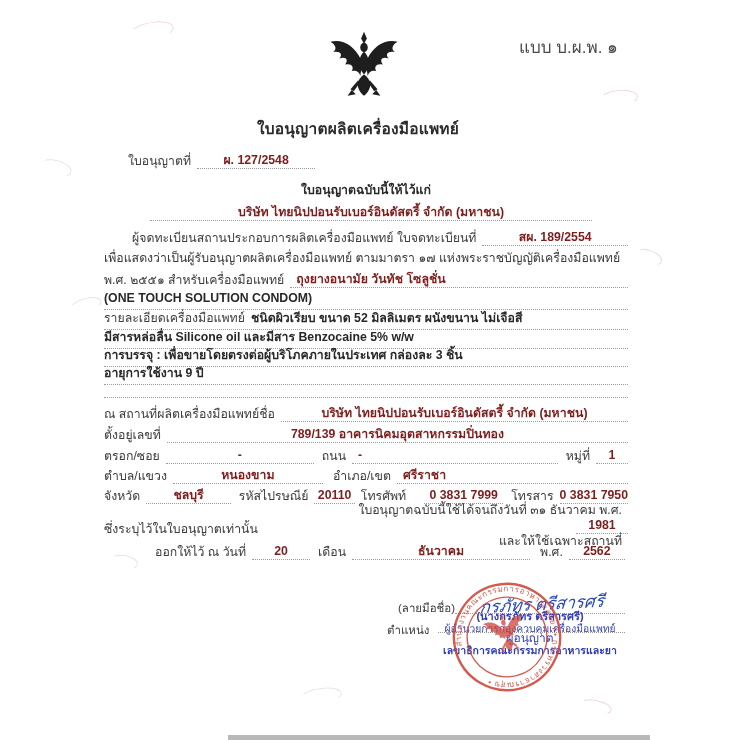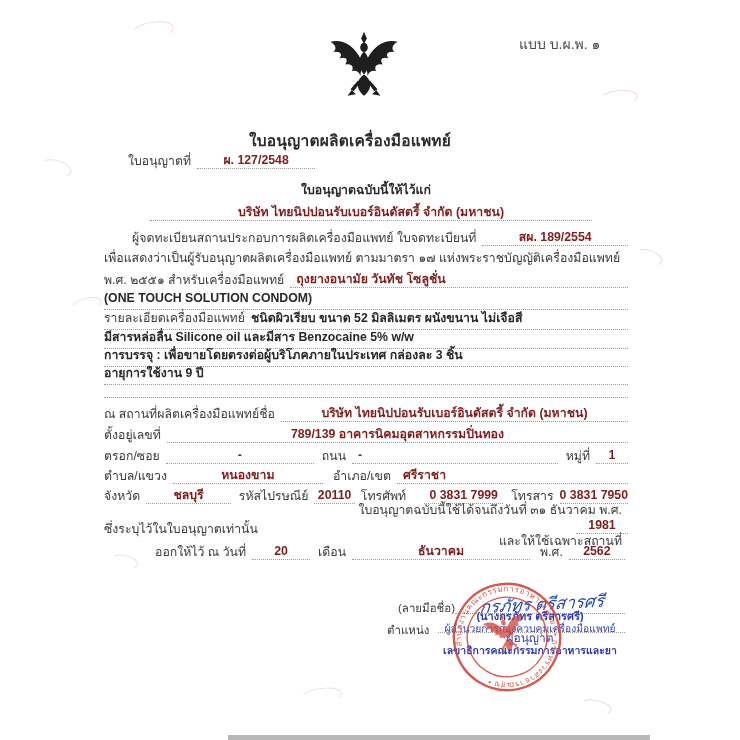--- a/index.html
+++ b/index.html
@@ -14,24 +14,24 @@
     font-size:12.3px;line-height:15px;white-space:nowrap;
   }
   .lbl{padding-right:6px;color:#3c3c3c;}
   .b{font-weight:bold;color:#282828;}
   .dot{border-bottom:1px dotted #9c9c9c;}
   .ulrow{border-bottom:1px dotted #9c9c9c;padding-bottom:3px;}
   .val{font-weight:bold;color:#7f1d1d;text-align:center;}
   .fill{flex:1;}
   .left{text-align:left;padding-left:6px;}
   .title{
-    position:absolute;left:0;top:116px;width:700px;text-align:center;
-    font-size:15.5px;font-weight:bold;color:#2b2b2b;letter-spacing:.2px;margin-top:12px;
-  }
-  .formtag{position:absolute;left:519px;top:33px;font-size:14px;color:#4a4a4a;}
+    position:absolute;left:8px;top:116px;width:700px;text-align:center;
+    font-size:15.5px;font-weight:bold;color:#2b2b2b;letter-spacing:.2px;
+  }
+  .formtag{position:absolute;left:519px;top:33px;font-size:17px;color:#4a4a4a;}
   .sig-label{position:absolute;font-size:11.5px;color:#3c3c3c;}
   .sigline{position:absolute;border-bottom:1px dotted #9c9c9c;}
   .handwriting{
     position:absolute;left:462px;top:590px;width:160px;text-align:center;
     font-family:"Liberation Serif","DejaVu Serif",serif;font-style:italic;
     font-size:17px;color:#2847b8;transform:rotate(-3deg) skewX(-8deg);
   }
   .bluestamp{
     position:absolute;left:424px;top:611px;width:212px;text-align:center;
     color:#2f3cb5;line-height:1.08;

